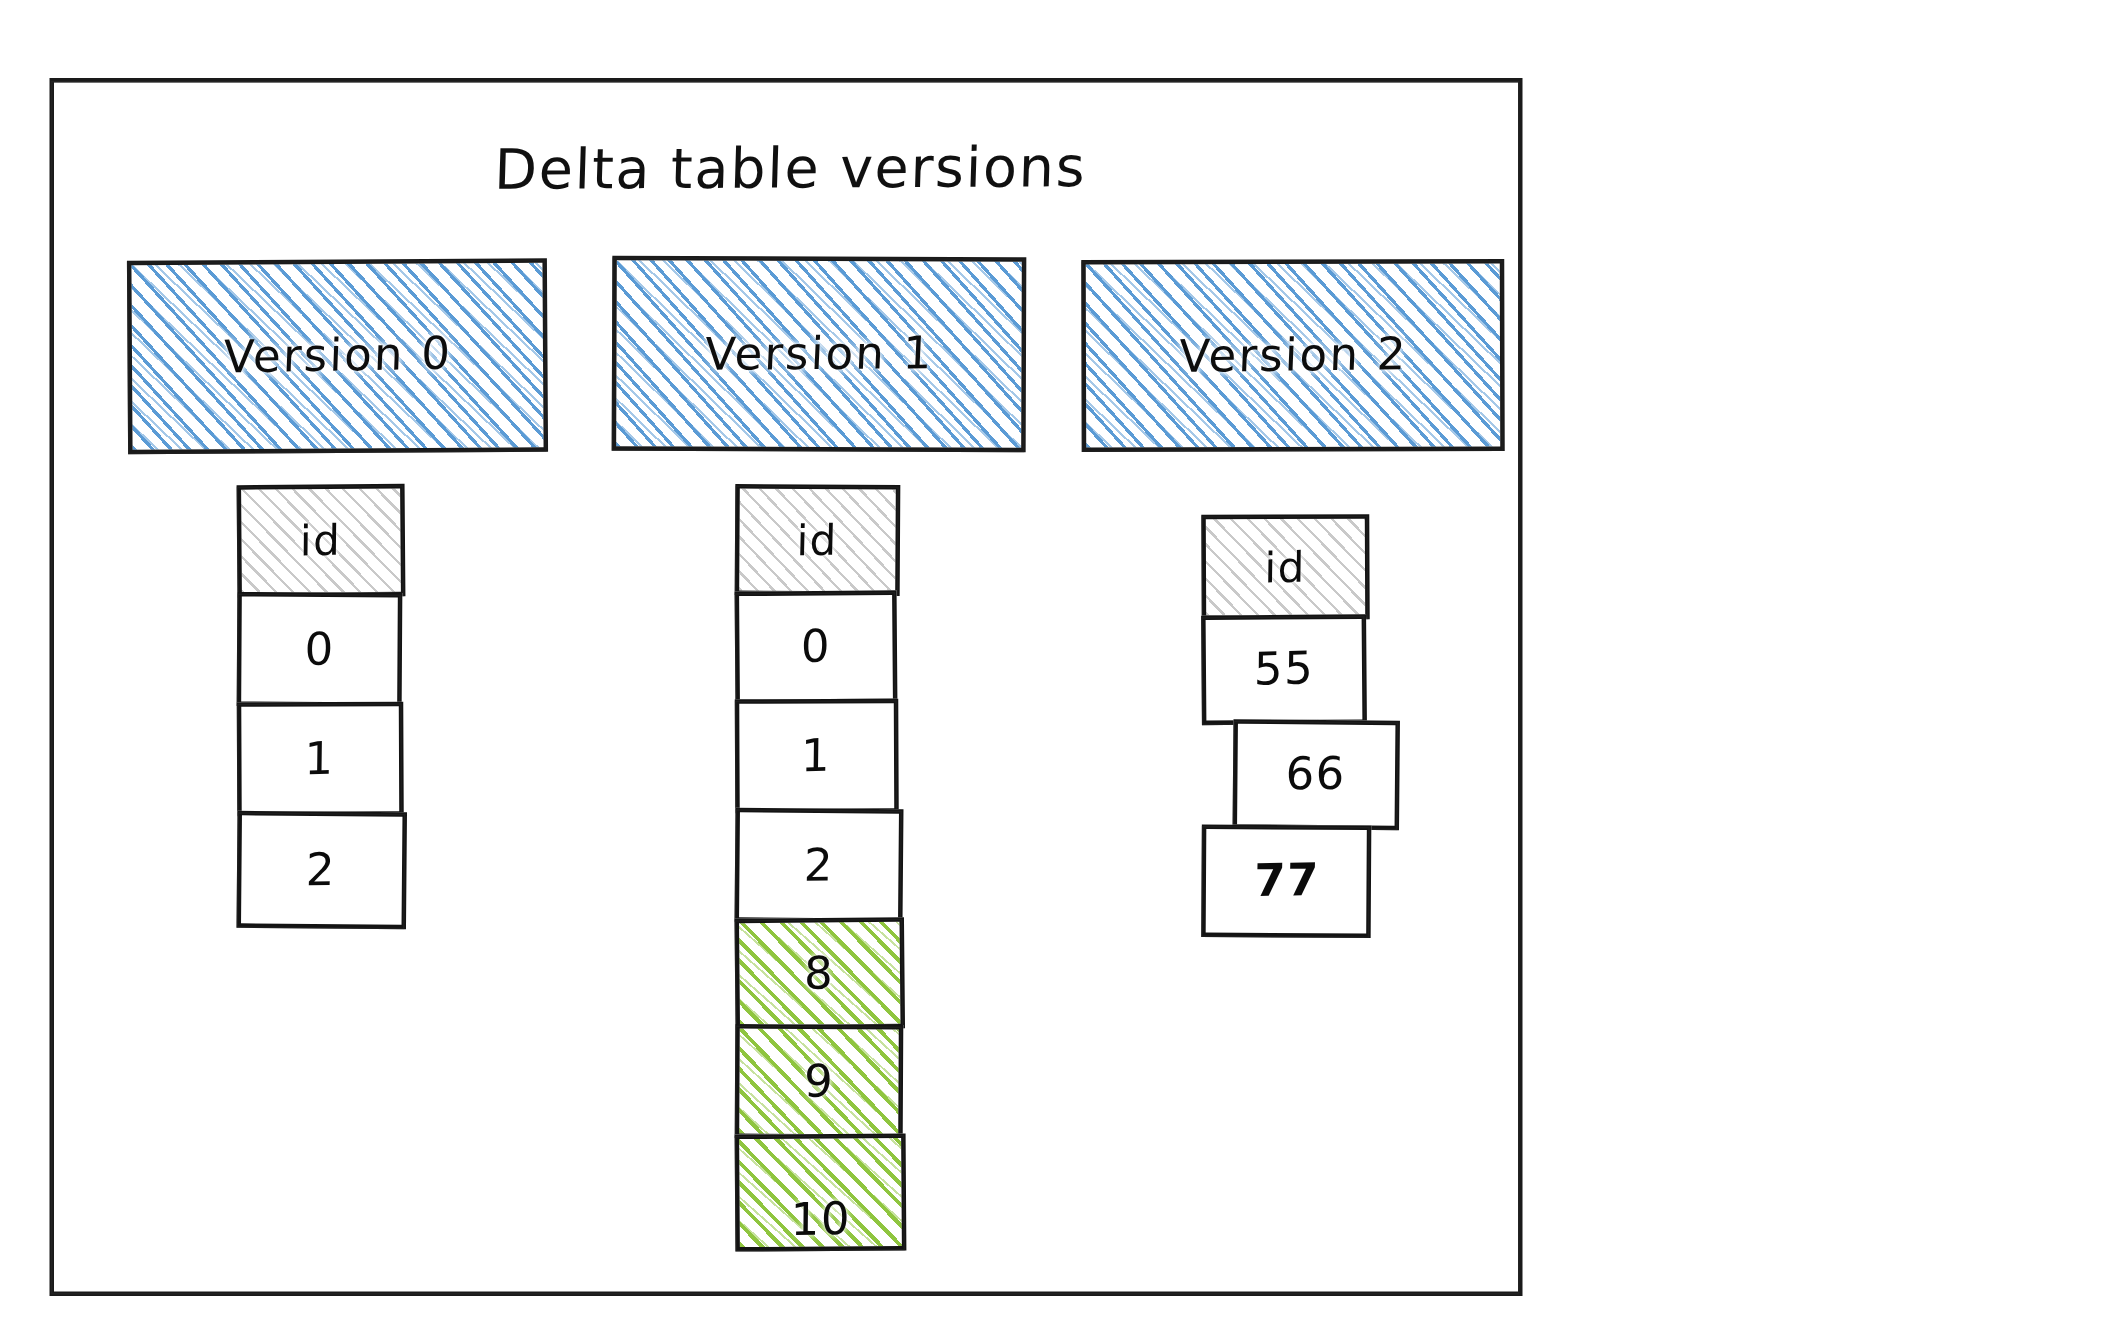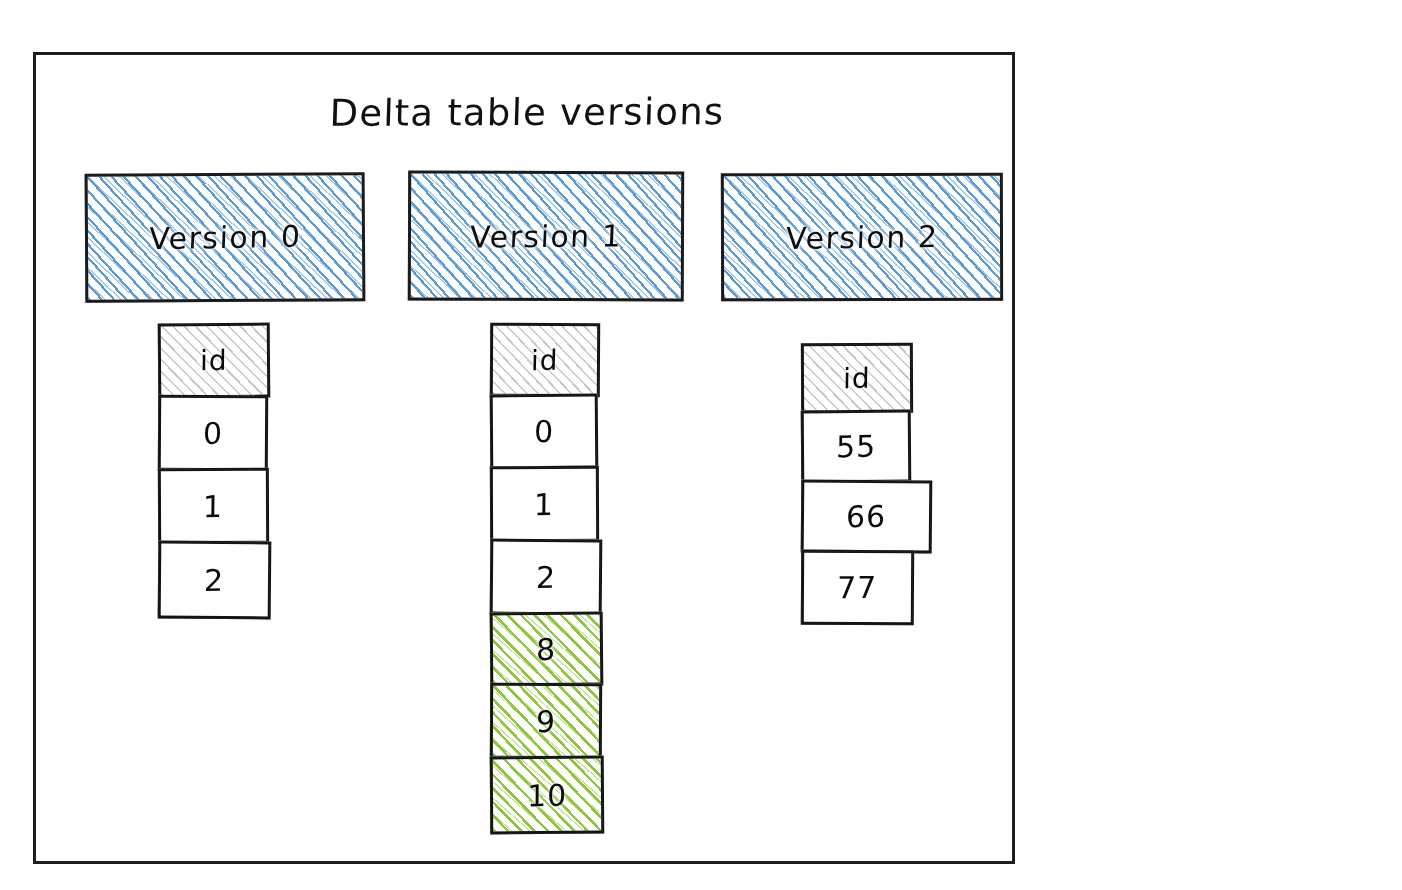--- a/index.html
+++ b/index.html
@@ -158,21 +158,21 @@
       );
   }
 
   
   .jit0 { transform: rotate(-0.45deg); }
   .jit1 { transform: rotate(0.35deg); }
   .jit2 { transform: rotate(-0.25deg); }
   .jit3 { transform: rotate(0.5deg); }
   .jit4 { transform: rotate(-0.55deg); }
   .jit5 { transform: rotate(0.3deg); }
-  .jit6 { transform: rotate(-0.4deg); }
+  .jit6 { transform: rotate(-0.4deg); align-items: flex-end; }
 </style>
 </head>
 <body>
 
 <div id="diagram-frame">
 
   <div id="diagram-title">Delta table versions</div>
 
   <div id="version-banner-0" class="version-banner">
     <span class="banner-label">Version 0</span>
@@ -225,21 +225,21 @@
     </div>
   </div>
 
   <div id="id-table-2" class="id-table">
     <div class="id-cell header-cell jit2" style="width:112px;height:70px;">
       <span class="cell-text">id</span>
     </div>
     <div class="id-cell jit0" style="width:110px;height:73px;justify-content:center;">
       <span class="cell-text">55</span>
     </div>
-    <div class="id-cell jit3" style="width:131px;height:73px;">
+    <div class="id-cell jit3" style="width:111px;height:73px;margin-left:21px;">
       <span class="cell-text">66</span>
     </div>
-    <div class="id-cell jit1" style="width:113px;height:75px;">
+    <div class="id-cell jit1" style="width:113px;height:75px;font-weight:bold;">
       <span class="cell-text">77</span>
     </div>
   </div>
 
 </div>
 
 </body></html>

